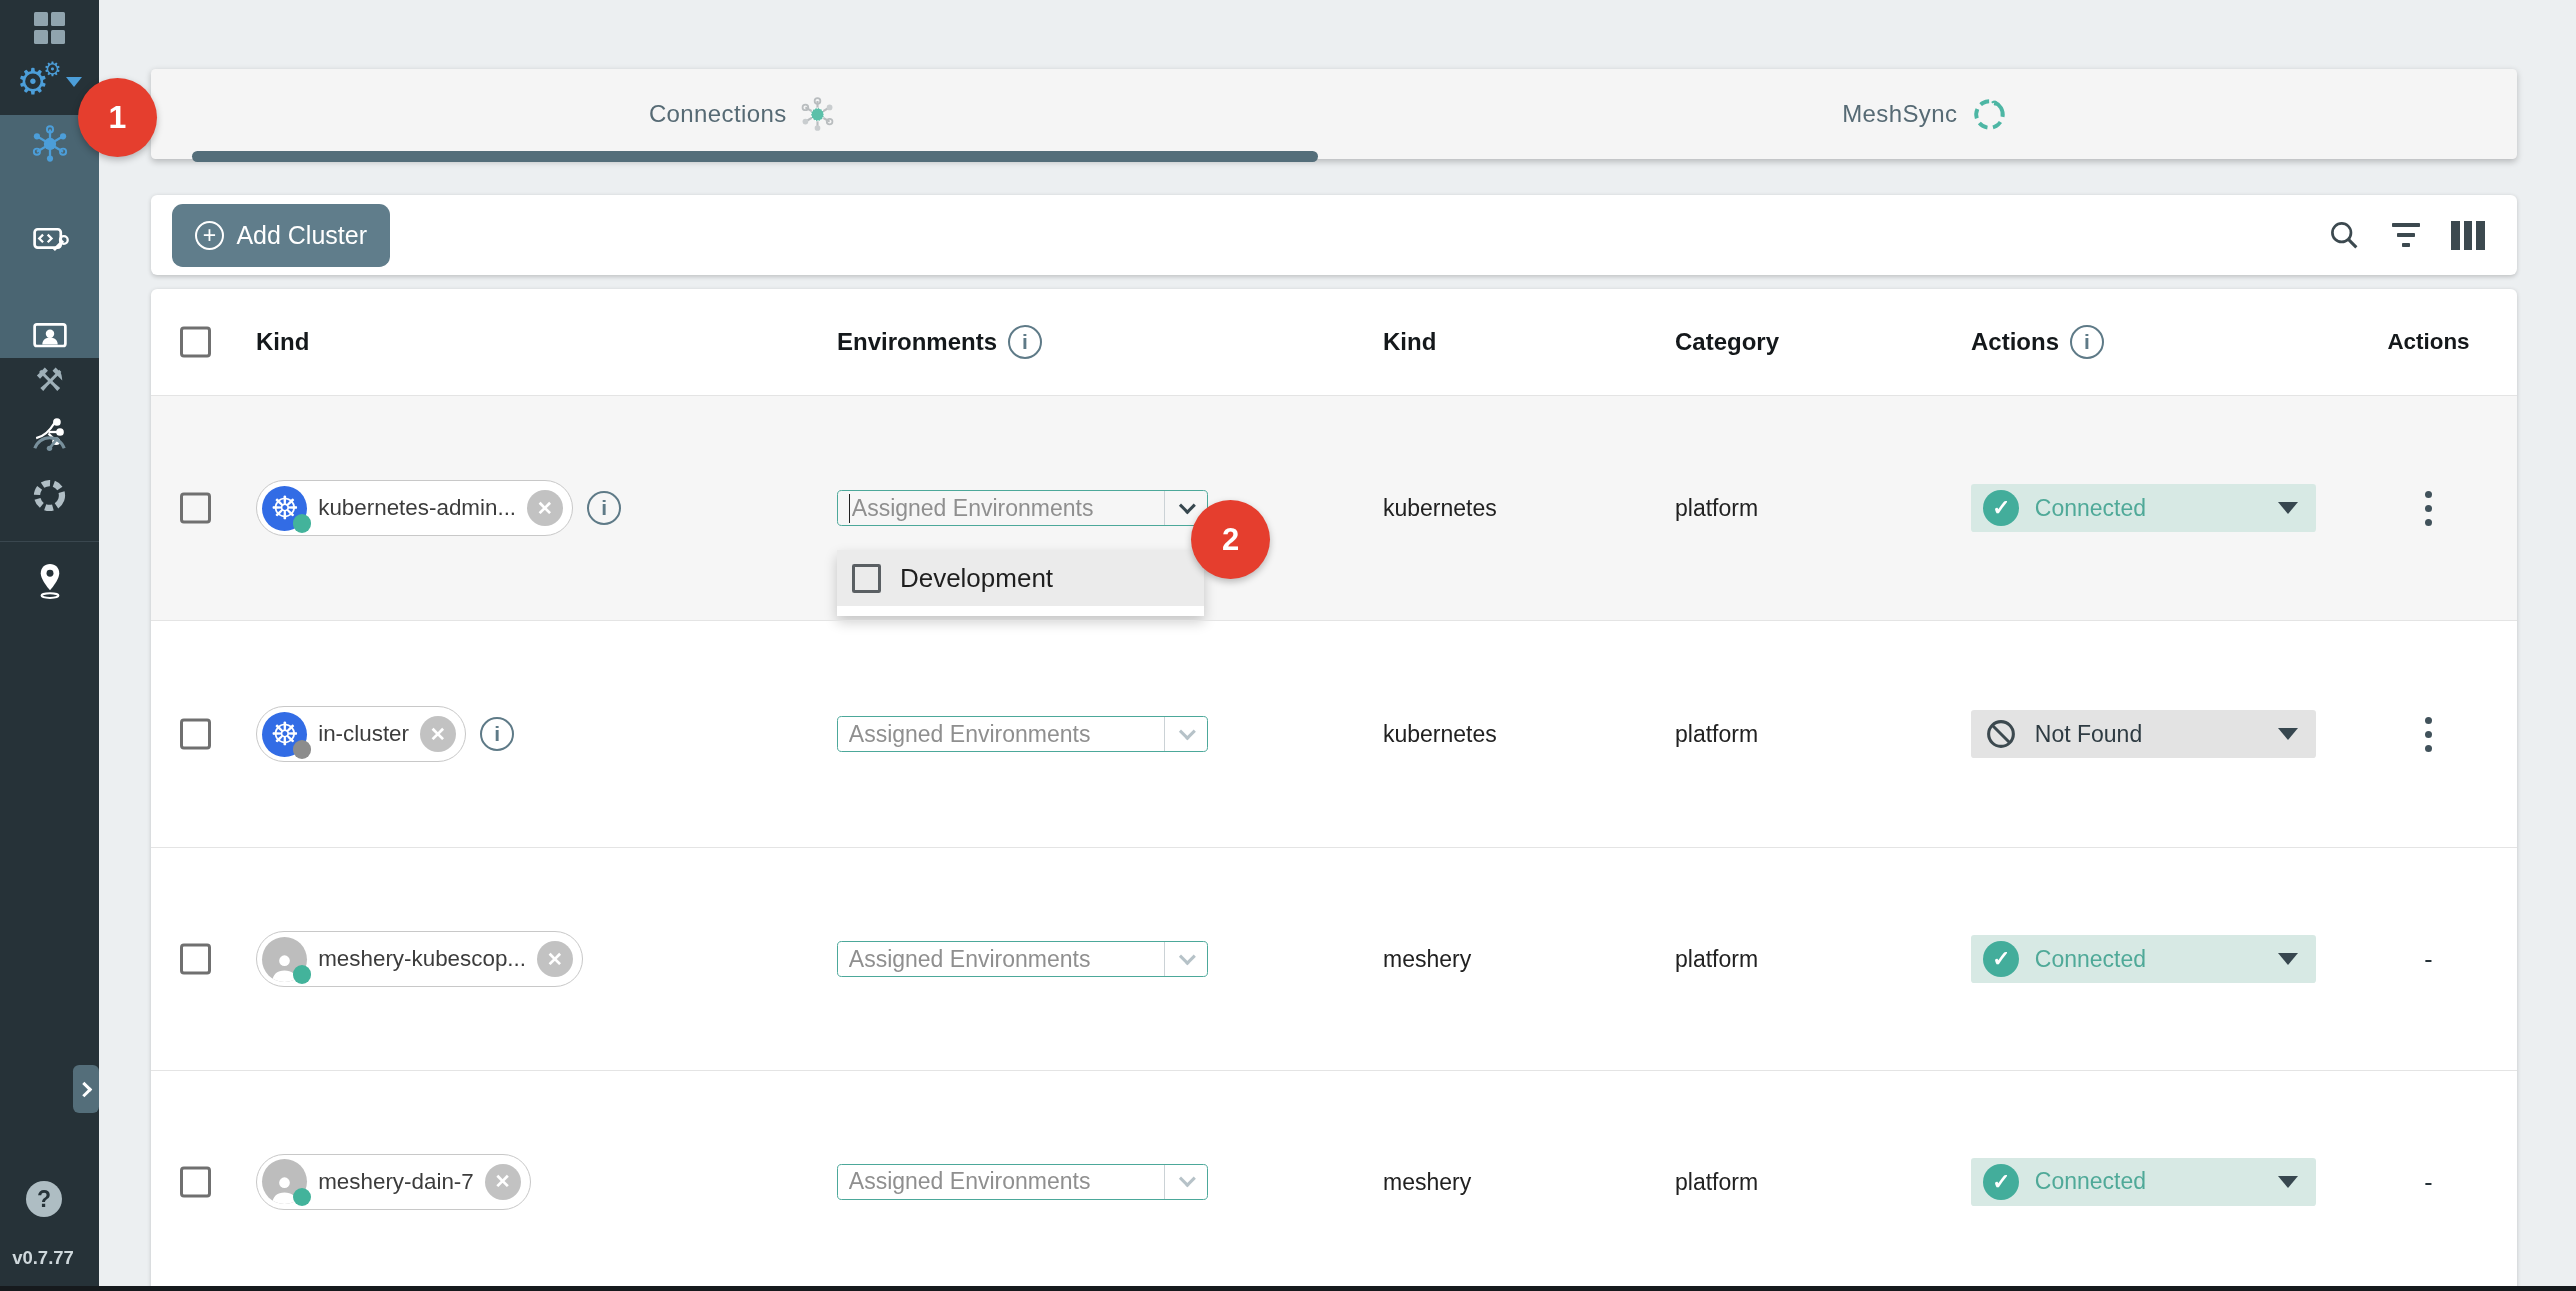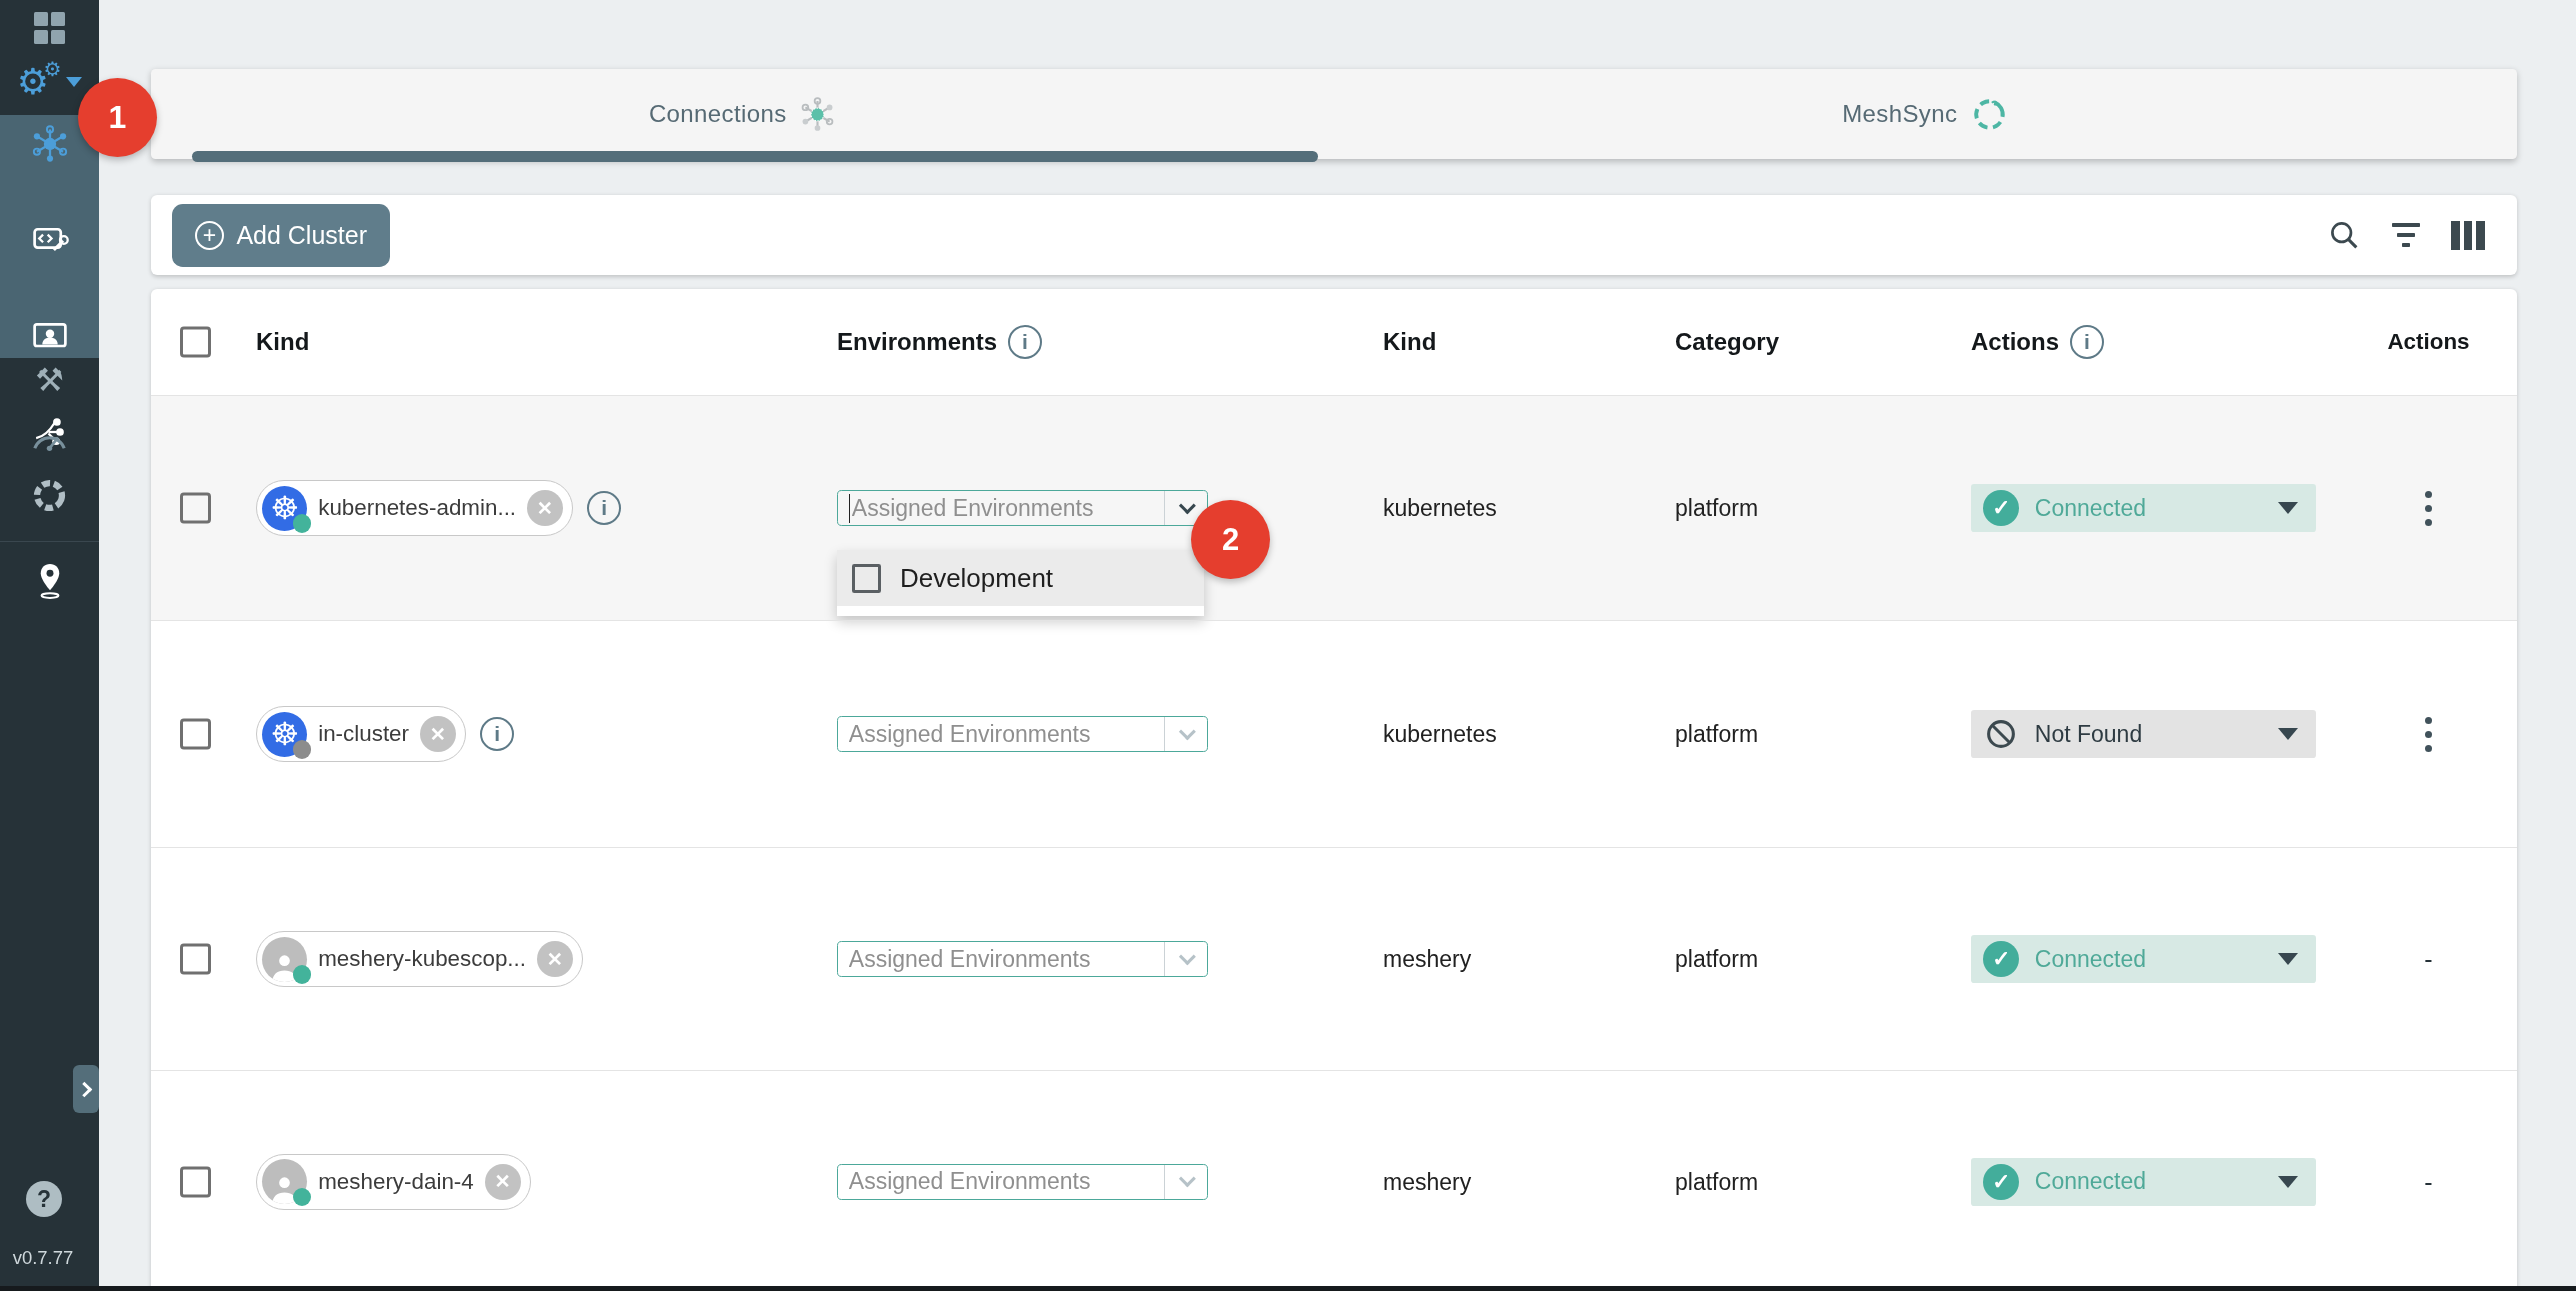--- a/index.html
+++ b/index.html
@@ -27,21 +27,21 @@
   .collapse-btn { position:absolute; left:73px; top:1065px; width:26px; height:48px;
                   background:#546E7A; border:none; border-radius:6.2px; z-index:25;
                   display:flex; align-items:center; justify-content:center; cursor:pointer; }
   .collapse-chev { width:10.8px; height:10.8px; border-top:3.9px solid #fff;
                    border-right:3.9px solid #fff; transform:rotate(45deg); margin-left:-3.1px; }
   .help-circle { position:absolute; left:26px; top:1181px; width:36px; height:36px;
                  border-radius:50%; background:#AEBDC3; color:#263238; font-size:23px;
                  font-weight:bold; display:flex; align-items:center; justify-content:center;
                  cursor:pointer; }
   .version { position:absolute; left:0; top:1247px; width:86px; text-align:center;
-             color:#CFD8DC; font-size:18.5px; }
+             color:#CFD8DC; font-size:18.5px;font-weight:bold; }
 
   
   .step-badge { border-radius:50%; background:#E53E2E; color:#fff; font-weight:bold;
                 display:flex; align-items:center; justify-content:center;
                 box-shadow:0 3.1px 7.7px rgba(0,0,0,.25); }
   .badge1 { position:absolute; left:78px; top:78px; width:79px; height:79px;
             font-size:32px; z-index:60; }
   .badge2 { position:absolute; left:354px; top:10px; width:79px; height:79px;
             font-size:31px; z-index:40; }
 
@@ -519,21 +519,21 @@
         <span class="avatar">
 
           <span class="av-mesh">
             <svg width="31" height="32" viewBox="0 0 40 42">
               <circle cx="20" cy="14" r="7" fill="#fff"></circle>
               <path d="M4 42c0-10 7-15 16-15s16 5 16 15z" fill="#fff"></path>
             </svg>
           </span>
           <span class="dot" style="background: rgb(67, 179, 155);"></span>
         </span>
-        <span class="chip-label">meshery-dain-4</span>
+        <span class="chip-label">meshery-dain-7</span>
         <span class="chip-x">✕</span>
       </span>
 
     </div>
     <div class="cell c-env">
       <div class="env-select">
 
         <span class="env-ph">Assigned Environments</span>
         <span class="vline"></span>
         <span class="chev"></span>

